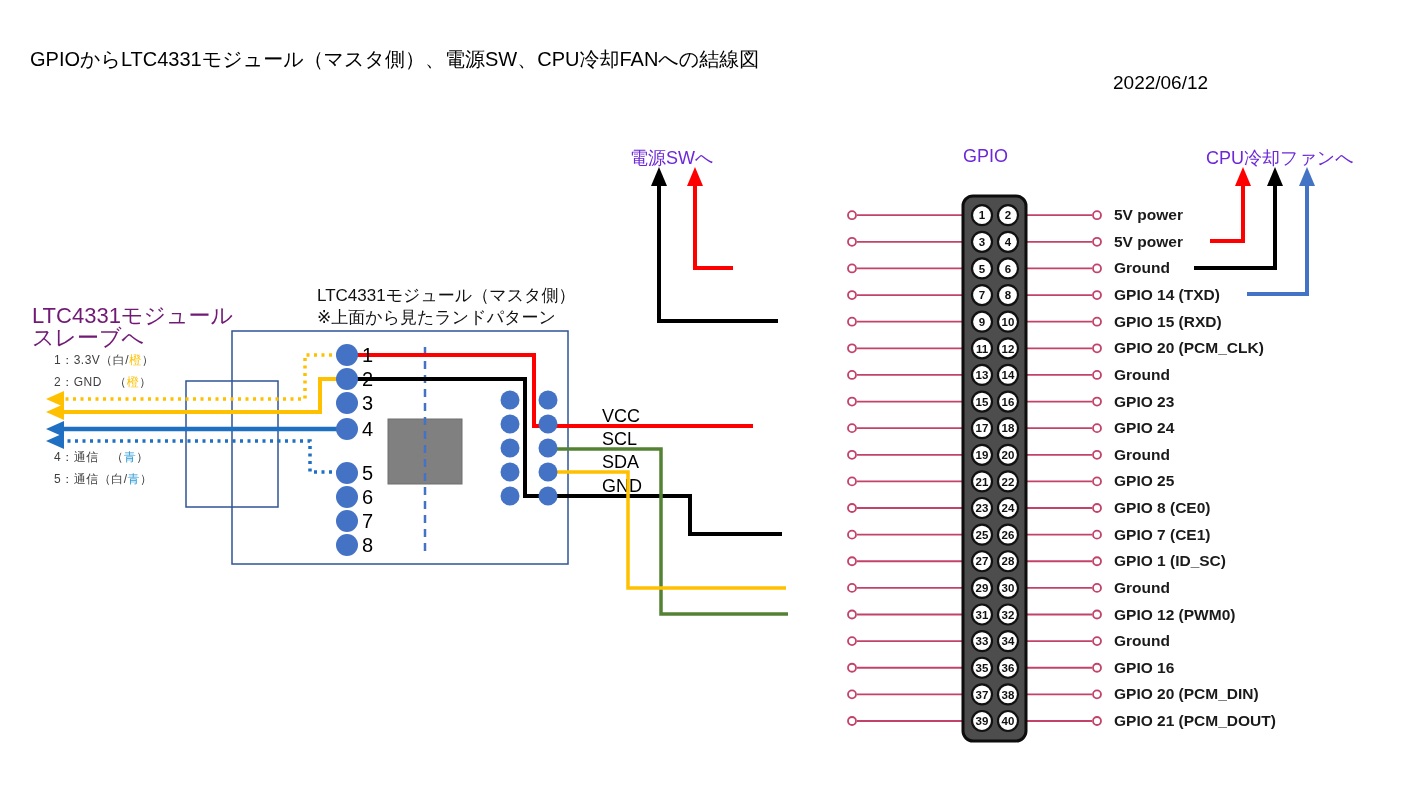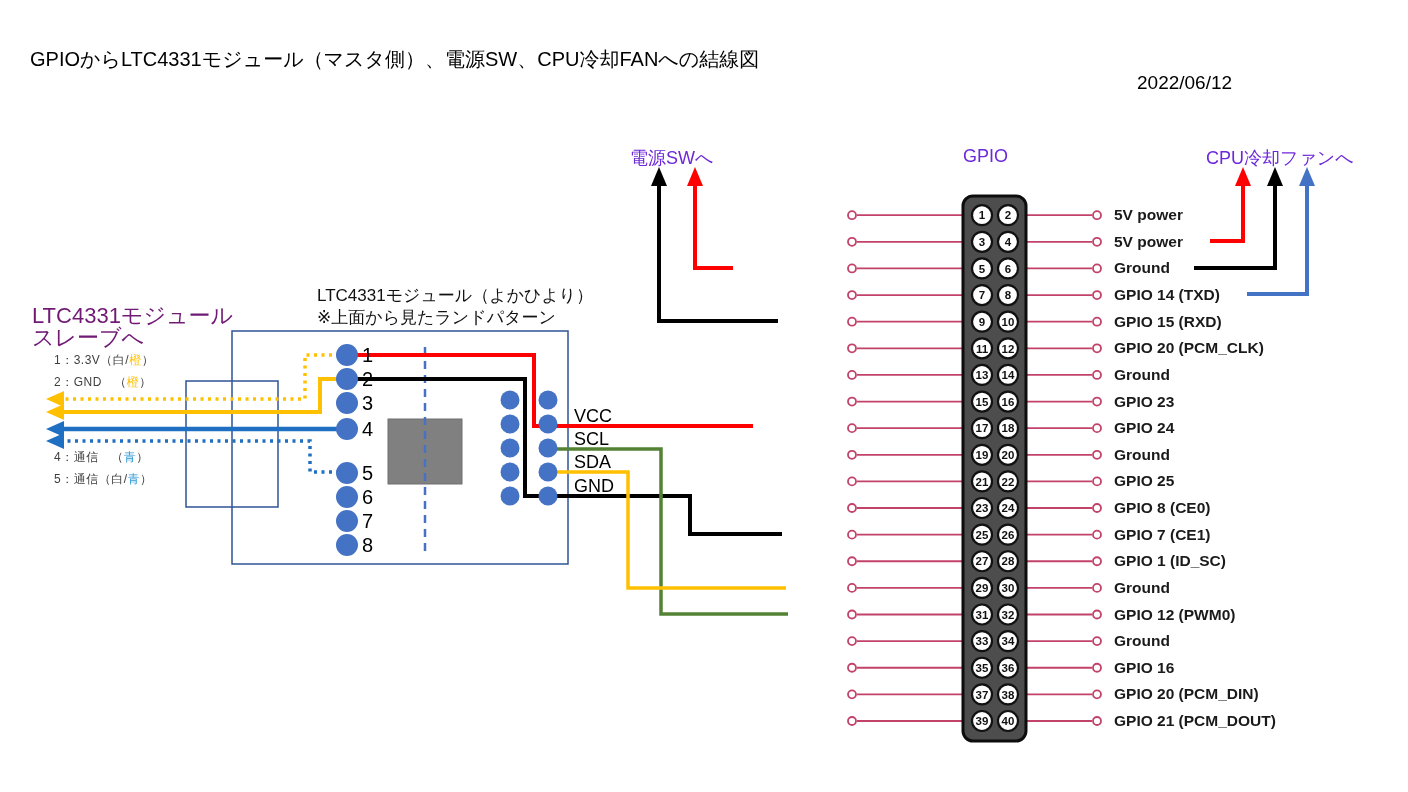--- a/index.html
+++ b/index.html
@@ -2,43 +2,43 @@
 <html><head>
 <meta charset="utf-8">
 <style>
   html,body{margin:0;padding:0;background:#fff;}
   #canvas{position:relative;width:1408px;height:792px;background:#fff;overflow:hidden;
           font-family:"Liberation Sans","DejaVu Sans",sans-serif;}
   .abs{position:absolute;}
   .nowrap{white-space:nowrap;}
   .title{font-size:20px;color:#000;}
   .link{font-size:19px;color:#0563C1;text-decoration:underline;}
-  .date{font-size:19px;color:#000;margin-left:24px;}
+  .date{font-size:19px;color:#000;}
   .toplabel{font-size:18px;color:#6d28d9;}
   .modtitle{font-size:17px;color:#111;}
   .slavetitle{font-size:22px;color:#701a75;}
   .slave-pin{font-size:12px;color:#3F3F3F;letter-spacing:0.5px;}
-  .padlabel{font-size:18px;color:#000;}
+  .padlabel{font-size:18px;color:#000;margin-left:28px;}
   .gpio-label{font-weight:bold;font-size:15.5px;color:#1A1A1A;line-height:20px;white-space:nowrap;}
   .modpin-num{font-size:20px;color:#000;line-height:24px;}
   a{cursor:pointer;}
 </style>
 </head>
 <body>
 
 <div id="canvas">
 
   <div class="abs title nowrap" style="left:30px;top:46px">GPIOからLTC4331モジュール（マスタ側）、電源SW、CPU冷却FANへの結線図</div>
   <div class="abs date nowrap" style="left:1113px;top:72px">2022/06/12</div>
 
   <div class="abs toplabel nowrap" style="left:630px;top:146px">電源SWへ</div>
   <div class="abs toplabel nowrap" style="left:963px;top:146px;width:63px;">GPIO</div>
   <div class="abs toplabel nowrap" style="left:1206px;top:146px">CPU冷却ファンへ</div>
 
-  <div class="abs modtitle nowrap" style="left:317px;top:284px">LTC4331モジュール（よかひより）</div>
+  <div class="abs modtitle nowrap" style="left:317px;top:284px">LTC4331モジュール（マスタ側）</div>
   <div class="abs modtitle nowrap" style="left:317px;top:306px">※上面から見たランドパターン</div>
 
   <div class="abs slavetitle nowrap" style="left:32px;top:301px">LTC4331モジュール</div>
   <div class="abs slavetitle nowrap" style="left:32px;top:323px">スレーブへ</div>
 
   <div class="abs slave-pin nowrap" style="left:54px;top:352px"><span>1：3.3V（白/</span><span style="color: rgb(255, 192, 0);">橙</span><span>）</span></div>
   <div class="abs slave-pin nowrap" style="left:54px;top:374px"><span>2：GND　（</span><span style="color: rgb(255, 192, 0);">橙</span><span>）</span></div>
   <div class="abs slave-pin nowrap" style="left:54px;top:449px"><span>4：通信　（</span><span style="color: rgb(46, 155, 213);">青</span><span>）</span></div>
   <div class="abs slave-pin nowrap" style="left:54px;top:471px"><span>5：通信（白/</span><span style="color: rgb(46, 155, 213);">青</span><span>）</span></div>
 

